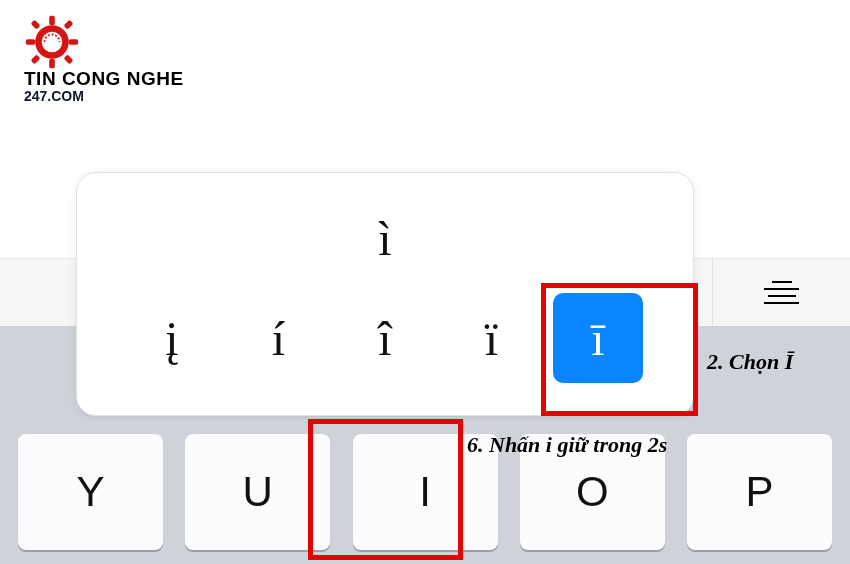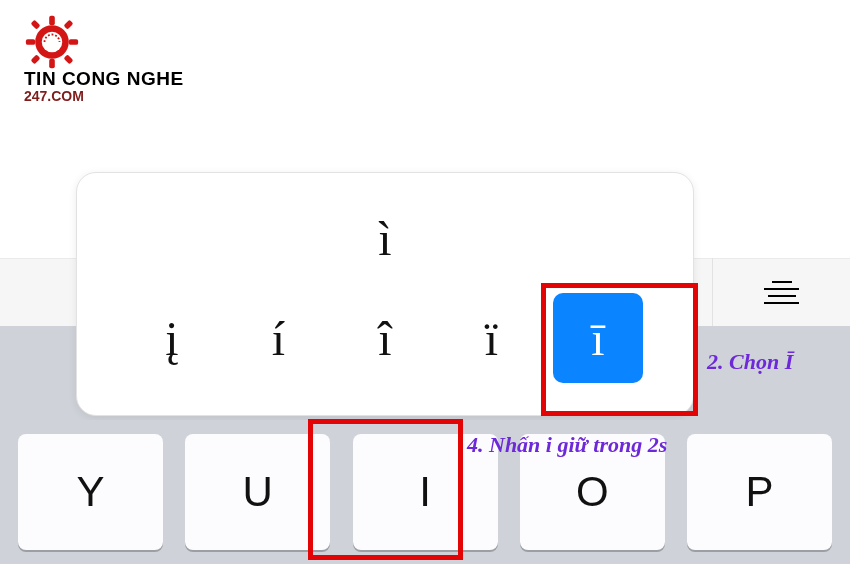--- a/index.html
+++ b/index.html
@@ -28,21 +28,21 @@
     font-weight: 900;
     font-size: 19px;
     letter-spacing: 0.5px;
     color: #000;
     margin-top: -2px;
   }
   .logo-l2 {
     font-family: Arial, sans-serif;
     font-weight: 700;
     font-size: 14px;
-    color: #7f1d1d;
+    color: #0f172a;
     margin-top: -2px;
   }
   
   .kb-bar1 {
     position: absolute;
     left: 0;
     right: 0;
     top: 258px;
     height: 68px;
     background: #f6f6f6;
@@ -135,21 +135,21 @@
     pointer-events: none;
   }
   .redbox.a { left: 541px; top: 283px; width: 157px; height: 133px; }
   .redbox.b { left: 308px; top: 419px; width: 155px; height: 141px; }
   
   .annot {
     position: absolute;
     font-family: "Times New Roman", Georgia, serif;
     font-style: italic;
     font-weight: 700;
-    color: #6d28d9;
+    color: #000000;
     font-size: 22px;
     white-space: nowrap;
   }
   .annot.a1 { left: 467px; top: 432px; }
   .annot.a2 { left: 707px; top: 349px; }
   
   .hamburger-wrap {
     position: absolute;
     left: 712px;
     top: 258px;
@@ -229,14 +229,14 @@
   <div class="key">Y</div>
   <div class="key">U</div>
   <div class="key">I</div>
   <div class="key">O</div>
   <div class="key">P</div>
 </div>
 
 <div class="redbox a"></div>
 <div class="redbox b"></div>
 
-<div class="annot a1">4. Nhấn i giữ trong 2s</div>
+<div class="annot a1">6. Nhấn i giữ trong 2s</div>
 <div class="annot a2">2. Chọn Ī</div>
 
 </body></html>

